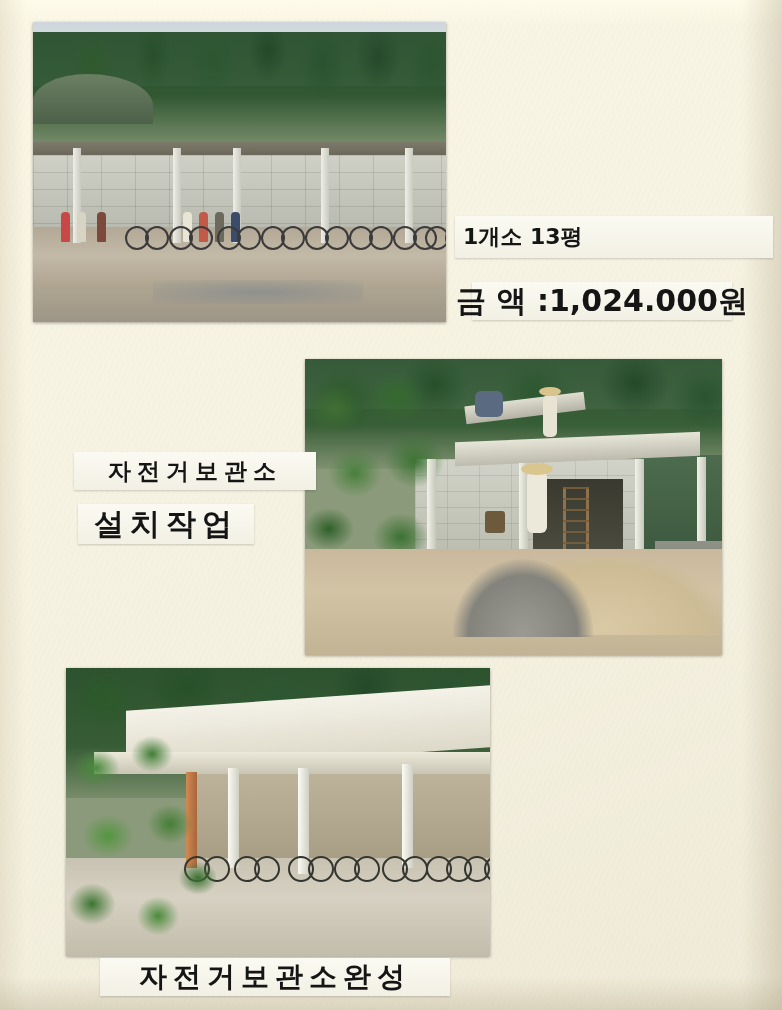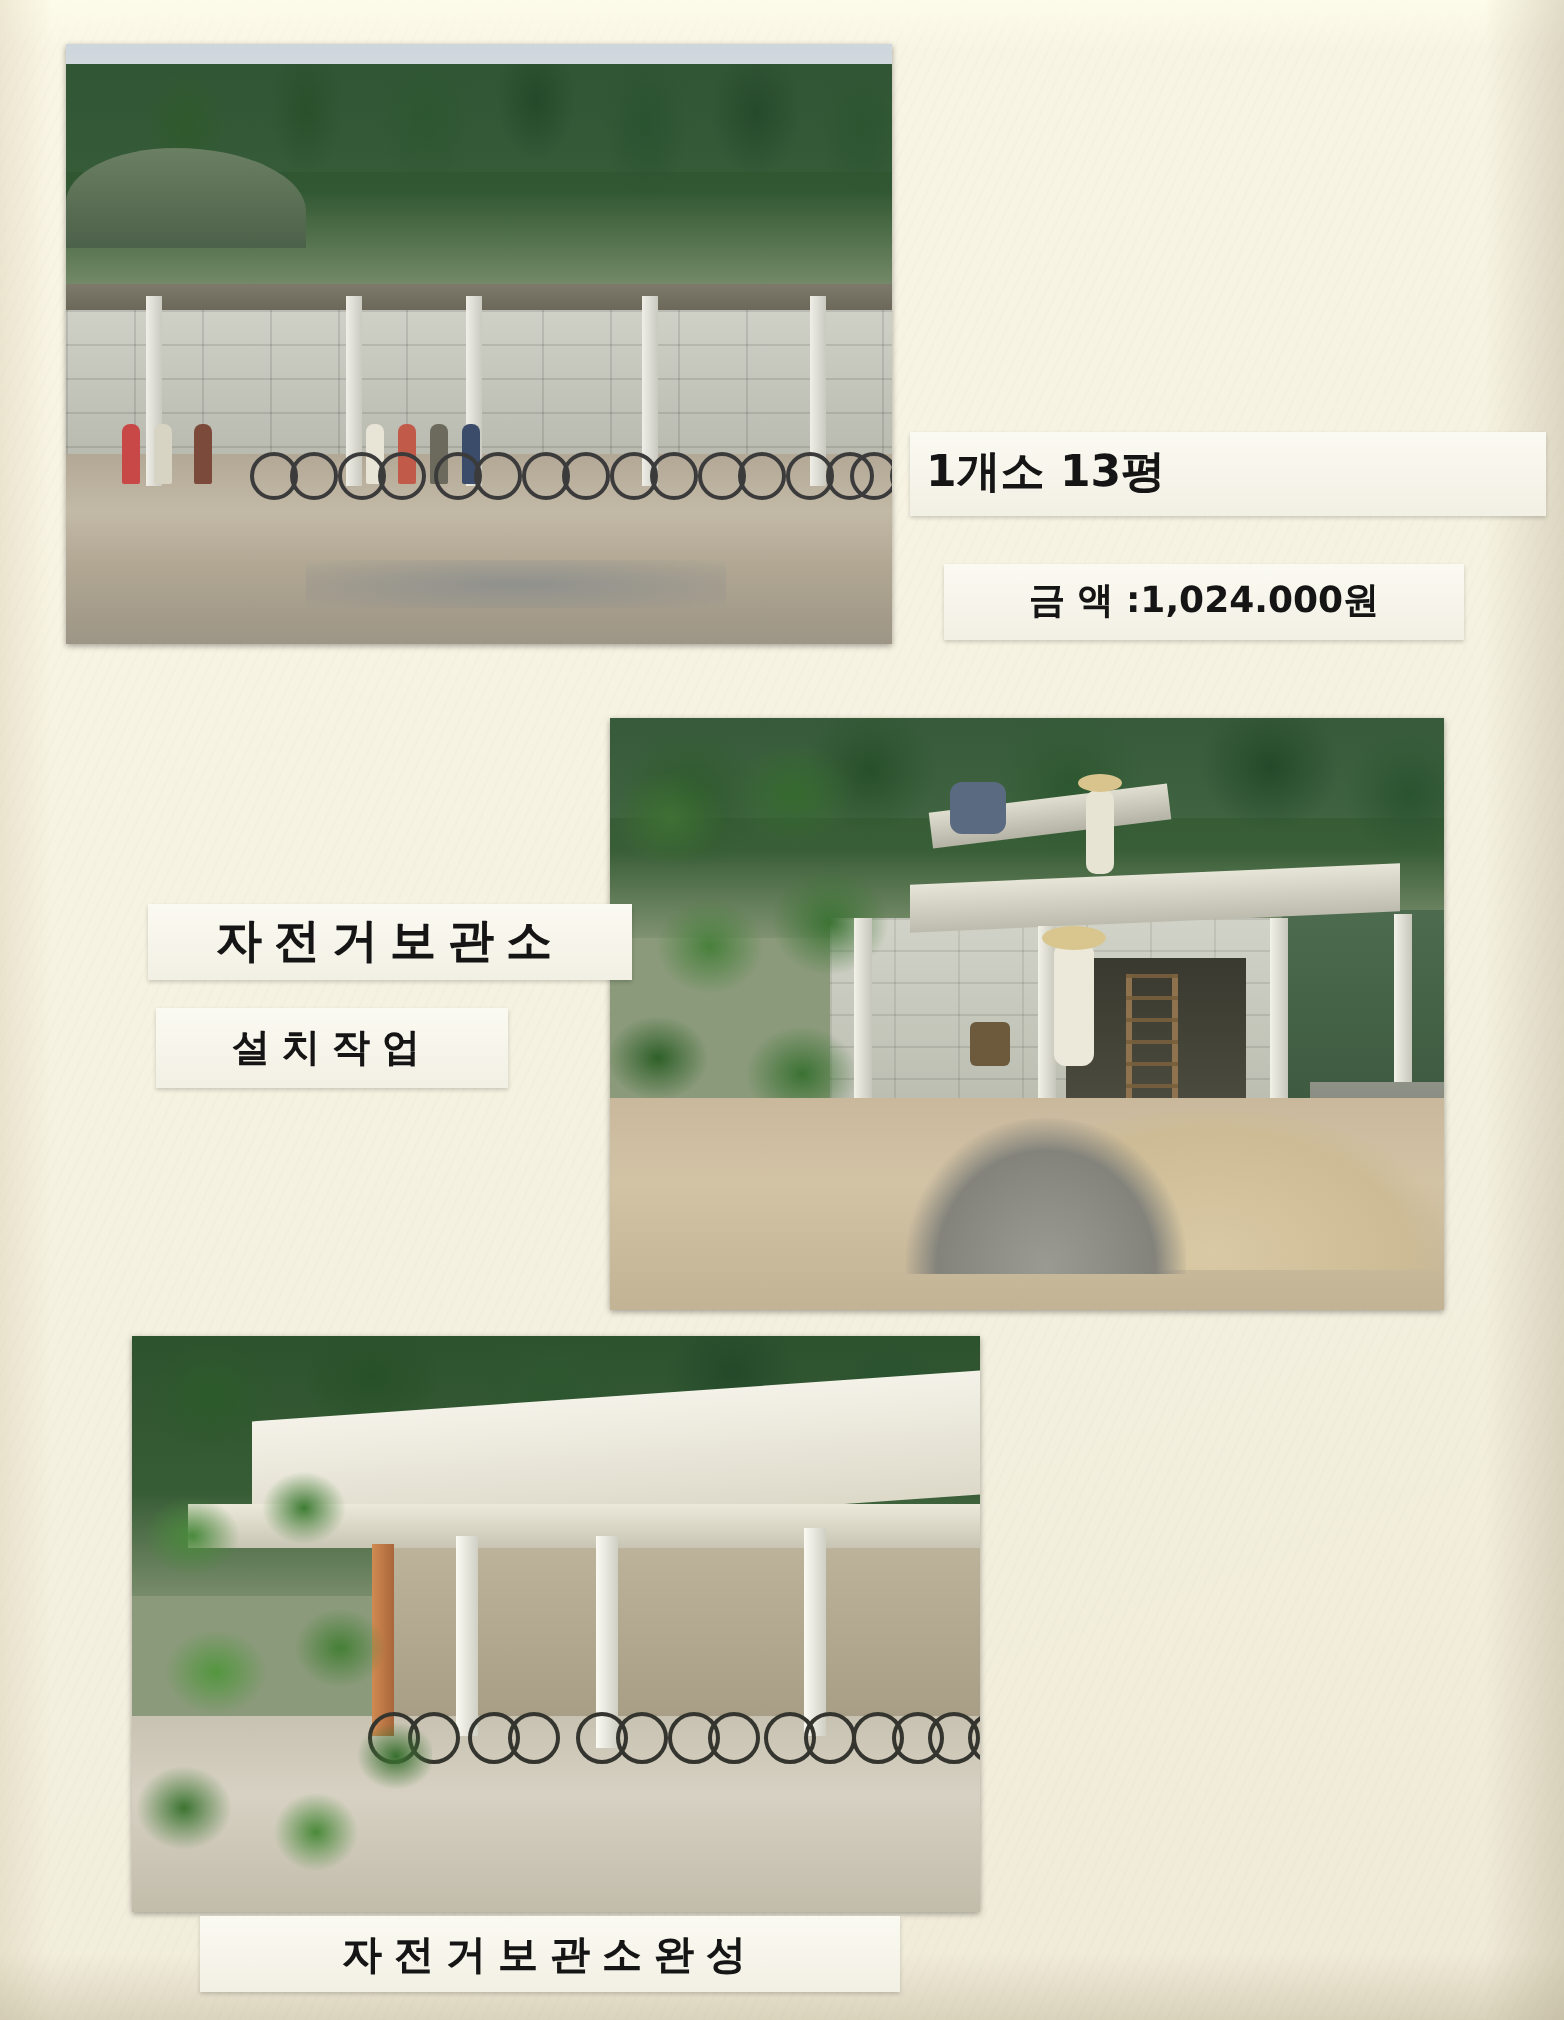--- a/index.html
+++ b/index.html
@@ -264,26 +264,26 @@
     font-weight: 700;
   }
   .num {
     font-family: "DejaVu Sans Mono", "Liberation Mono", monospace;
   }
   .spaced { letter-spacing: 6px; }
 
   #lbl-date   { left: 531px; top: 95px;  width: 130px; height: 42px; font-size: 23px; }
   #lbl-title  { left: 455px; top: 177px; width: 318px; height: 39px; font-size: 23px; }
   #lbl-count  { left: 455px; top: 216px; width: 318px; height: 42px; font-size: 22px; justify-content: flex-start; padding-left: 8px; box-sizing: border-box;}
-  #lbl-amount { left: 472px; top: 282px; width: 260px; height: 38px; font-size: 18px; }
+  #lbl-amount { left: 472px; top: 282px; width: 260px; height: 38px; font-size: 30px; }
 
   #cap-top    { left: 37px;  top: 324px; width: 406px; height: 36px; font-size: 24px; }
   #lbl-work1  { left: 74px;  top: 452px; width: 242px; height: 38px; font-size: 23px; }
-  #lbl-work2  { left: 78px;  top: 504px; width: 176px; height: 40px; font-size: 19px; }
-  #cap-bot    { left: 100px; top: 958px; width: 350px; height: 38px; font-size: 20px; }
+  #lbl-work2  { left: 78px;  top: 504px; width: 176px; height: 40px; font-size: 30px; }
+  #cap-bot    { left: 100px; top: 958px; width: 350px; height: 38px; font-size: 28px; }
 </style>
 </head>
 <body>
 
 <div id="page">
 
   <div class="edge-shade-top"></div>
   <div class="edge-shade-left"></div>
   <div class="edge-shade-right"></div>
   <div class="edge-shade-bottom"></div>

